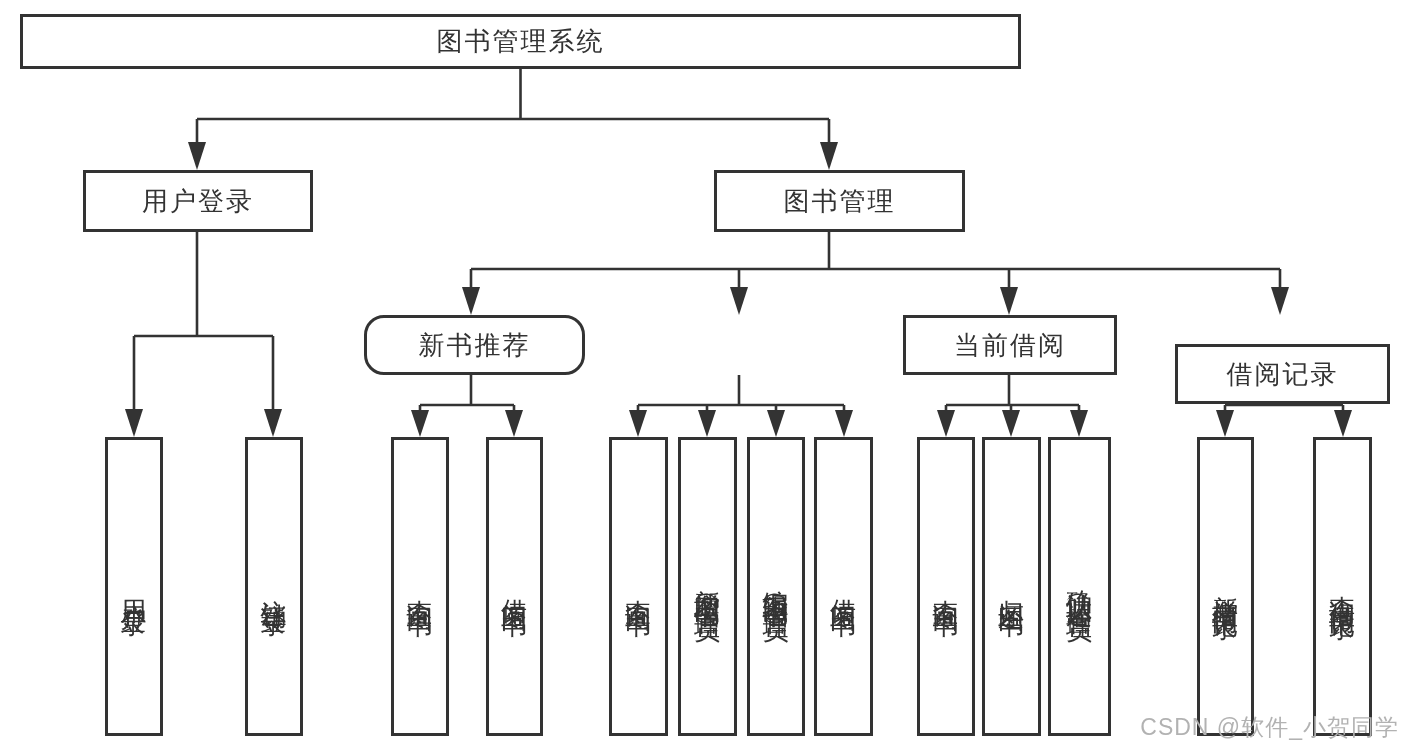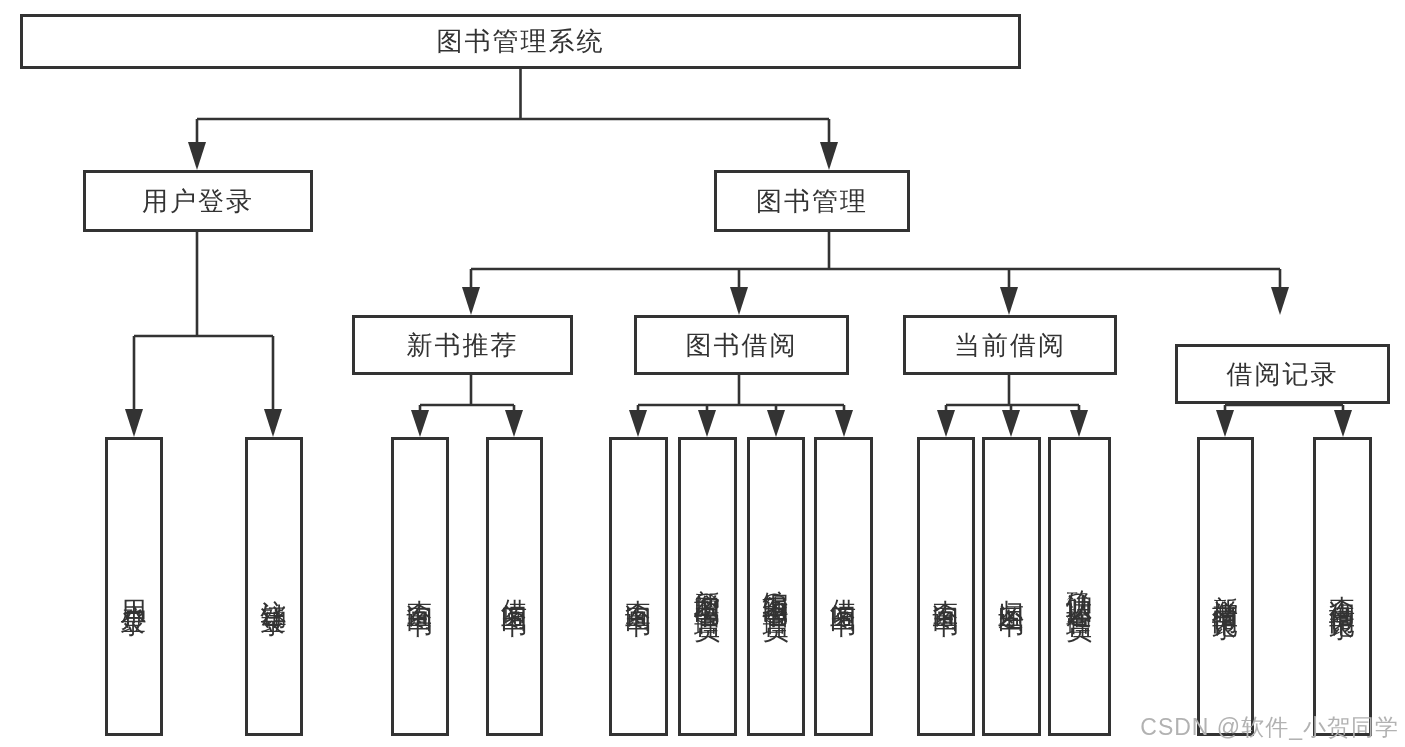--- a/index.html
+++ b/index.html
@@ -111,24 +111,23 @@
     <g>
       <path d="M1280,375 L1280,405 M1225,405 L1343,405 M1225,405 L1225,414 M1343,405 L1343,414"></path>
       <polygon points="1216,410 1234,410 1225,437"></polygon>
       <polygon points="1334,410 1352,410 1343,437"></polygon>
     </g>
   </svg>
 
   <div class="node" style="left:20px; top:14px; width:1001px; height:55px;">图书管理系统</div>
 
   <div class="node" style="left:83px; top:170px; width:230px; height:62px;">用户登录</div>
-  <div class="node" style="left:714px; top:170px; width:196px; height:62px;">图书管理</div>
+  <div class="node" style="left:714px; top:170px; width:251px; height:62px;">图书管理</div>
 
-  <div class="node" style="left:352px; top:315px; width:221px; height:60px;">新书推荐</div>
-  <div class="node" style="left:634px; top:315px; width:215px; height:60px;">图书借阅</div>
+  <div class="node" style="left:364px; top:315px; width:221px; height:60px;border-radius:20px;">新书推荐</div>
   <div class="node" style="left:903px; top:315px; width:214px; height:60px;">当前借阅</div>
   <div class="node" style="left:1175px; top:315px; width:215px; height:60px;margin-top:29px;">借阅记录</div>
 
   <div class="node v" style="left:105px; top:437px; width:58px; height:299px;">用户登录</div>
   <div class="node v" style="left:245px; top:437px; width:58px; height:299px;">注销登录</div>
 
   <div class="node v" style="left:391px; top:437px; width:58px; height:299px;">查询图书</div>
   <div class="node v" style="left:486px; top:437px; width:57px; height:299px;">借阅图书</div>
 
   <div class="node v" style="left:609px; top:437px; width:59px; height:299px;">查询图书</div>

